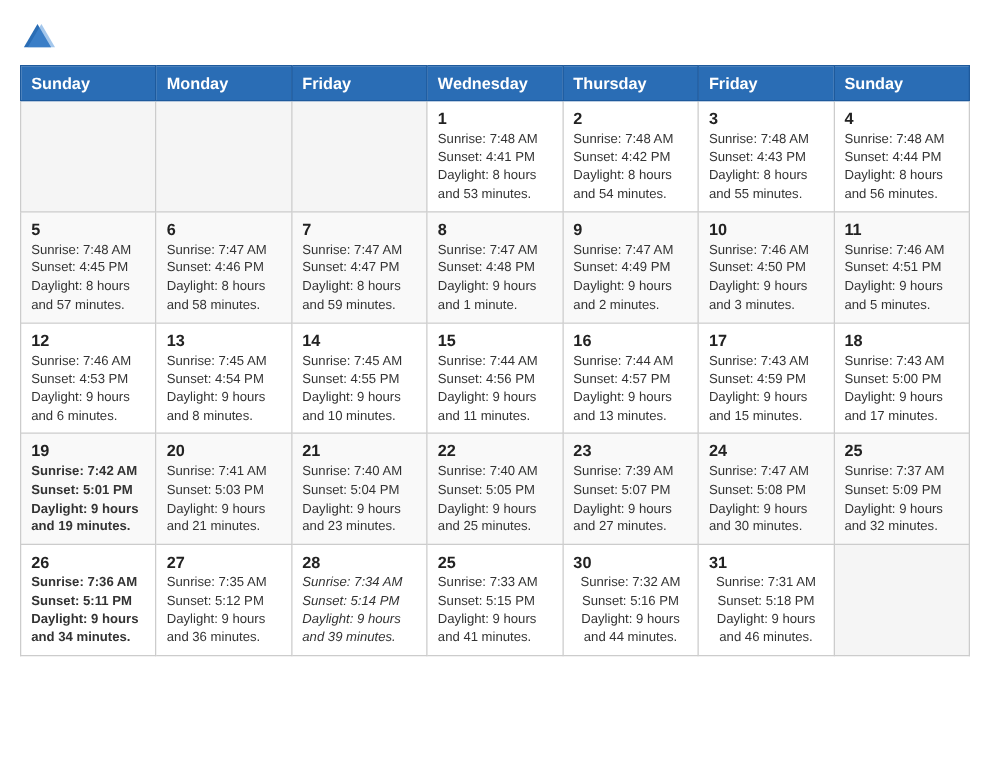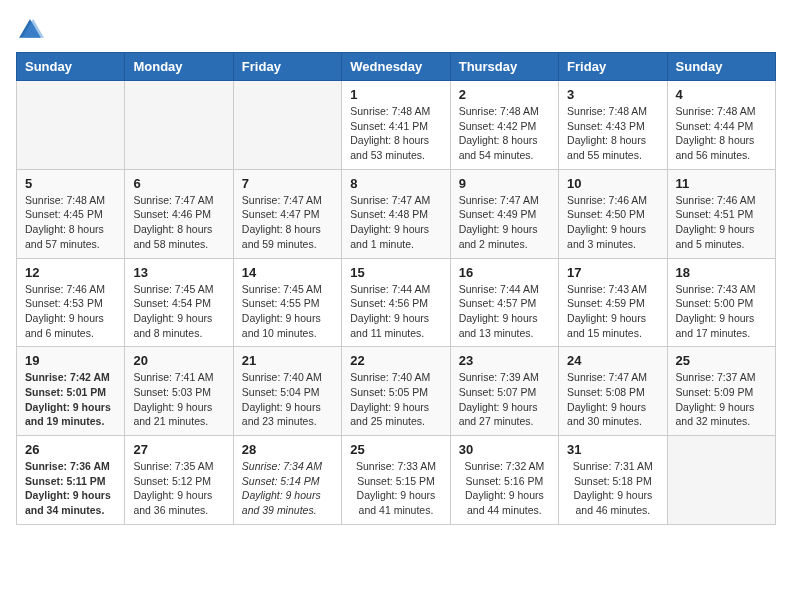--- a/index.html
+++ b/index.html
@@ -296,21 +296,21 @@
 Daylight: 9 hours and 36 minutes.</div>
         </td>
         <td>
           <span class="day-number">28</span>
           <div class="day-info" style="white-space: pre-line; font-style: italic;">Sunrise: 7:34 AM
 Sunset: 5:14 PM
 Daylight: 9 hours and 39 minutes.</div>
         </td>
         <td>
           <span class="day-number">25</span>
-          <div class="day-info" style="white-space: pre-line; text-align: center;">Sunrise: 7:33 AM
+          <div class="day-info" style="white-space: pre-line;">Sunrise: 7:33 AM
 Sunset: 5:15 PM
 Daylight: 9 hours and 41 minutes.</div>
         </td>
         <td>
           <span class="day-number">30</span>
           <div class="day-info" style="white-space: pre-line; text-align: center;">Sunrise: 7:32 AM
 Sunset: 5:16 PM
 Daylight: 9 hours and 44 minutes.</div>
         </td>
         <td>

